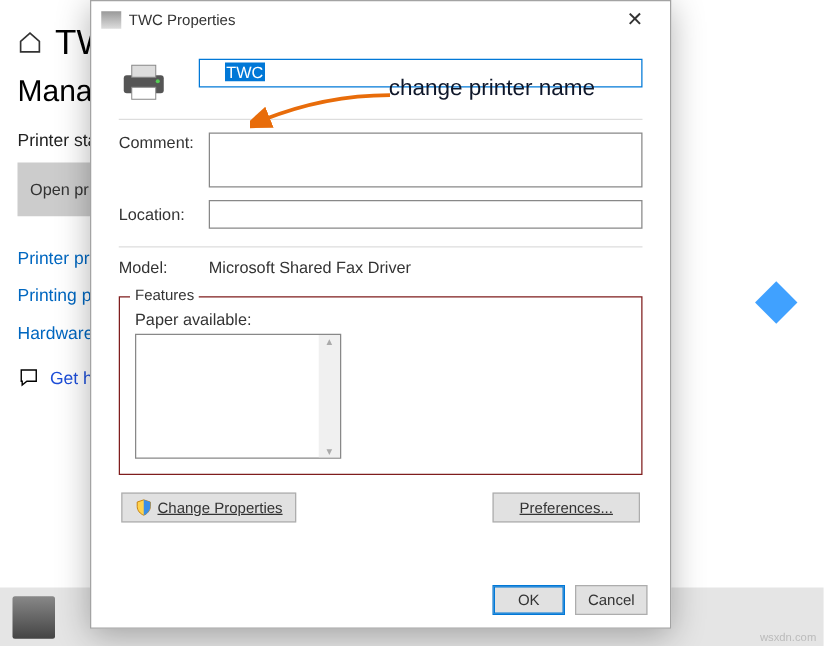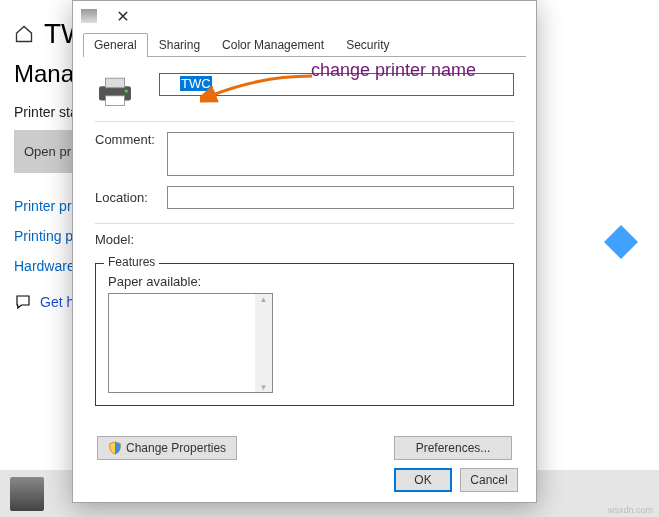--- a/index.html
+++ b/index.html
@@ -44,33 +44,33 @@
 .features { border: 1px solid #7f1d1d; margin-top: 16px; padding: 10px 12px 12px 12px; position: relative; }
 .features .legend { position: absolute; top: -9px; left: 8px; background: #fff; padding: 0 4px; font-size: 12px; }
 .feat-cols { display: flex; gap: 12px; }
 .feat-left { flex: 1; }
 .feat-left div { font-size: 13px; margin: 3px 0; }
 .feat-right { width: 170px; }
 .feat-right .ph { font-size: 13px; margin-bottom: 4px; }
 .listbox { width: 165px; height: 100px; border: 1px solid #888; background: #fff; position:relative; overflow:hidden;}
 .listbox .sbar{position:absolute;right:0;top:0;bottom:0;width:17px;background:#f0f0f0;display:flex;flex-direction:column;justify-content:space-between;align-items:center;font-size:9px;color:#aaa;}
 
-.btnrow { display: flex; margin-top: 30px; padding: 0 2px; }
+.btnrow { display: flex; margin-top: 14px; padding: 0 2px; text-decoration: underline; }
 .wbtn { background: #e1e1e1; border: 1px solid #adadad; padding: 4px 10px; font-size: 12px; cursor: pointer; display:flex;align-items:center;gap:4px;}
 .spacer { flex: 1; }
 
 .footer { position: absolute; bottom: 10px; right: 18px; display: flex; gap: 8px; }
 .footer .wbtn { width: 58px; justify-content: center; }
 .footer .wbtn.primary { border-color: #0178d7; box-shadow: inset 0 0 0 1px #0178d7; }
 .footer .wbtn.disabled { color: #aaa; }
 
 .hr { border-top: 1px solid #ddd; margin: 14px 0 8px 0; }
 
 
-.annot { position: absolute; color: #701a75; font-size: 18px; font-weight: 500; }
+.annot { position: absolute; color: #0f172a; font-size: 18px; font-weight: 500; }
 .arrow-svg { position: absolute; pointer-events:none; }
 
 
 .watermark { position: absolute; right: 16px; top: 230px; display: flex; align-items: center; color: #333; font-size: 22px; font-weight: 300; pointer-events:none;}
 .watermark .sq { width: 24px; height: 24px; background: #1e90ff; transform: rotate(45deg); margin-right: 10px; opacity:.85;}
 .wsx{position:absolute;right:6px;bottom:2px;font-size:9px;color:#bbb;}
 
 .shield{width:14px;height:14px;}
 </style>
 </head>
@@ -96,29 +96,24 @@
     <span style="color:#1d4ed8">Get h</span>
   </div>
   <div class="bg-taskbar">
     <div class="printer-task-icon"></div>
   </div>
 </div>
 
 <div class="dialog">
   <div class="titlebar">
     <div class="ticon"></div>
+    <div class="title">TWC Properties</div>
     <div class="closex">✕</div>
   </div>
 
-  <div class="tabstrip">
-    <div class="tab active">General</div>
-    <div class="tab">Sharing</div>
-    <div class="tab">Color Management</div>
-    <div class="tab">Security</div>
-  </div>
 
   <div class="panel">
     <div class="row">
       <svg class="printer-icon" viewBox="0 0 48 40">
           <rect x="4" y="14" width="40" height="18" rx="3" fill="#555"></rect>
           <rect x="12" y="4" width="24" height="12" fill="#ddd" stroke="#888"></rect>
           <rect x="12" y="26" width="24" height="12" fill="#fff" stroke="#888"></rect>
           <circle cx="38" cy="20" r="2" fill="#5c5"></circle>
         </svg>
       <div class="name-input"><span class="selected">TWC</span></div>
@@ -132,20 +127,21 @@
     </div>
     <div class="field-row">
       <div class="flabel">Location:</div>
       <div class="finput"></div>
     </div>
 
     <div class="hr"></div>
 
     <div class="field-row" style="margin-top:4px">
       <div class="flabel">Model:</div>
+      <div>Microsoft Shared Fax Driver</div>
     </div>
 
     <div class="features">
       <div class="legend">Features</div>
       <div class="feat-cols">
         <div class="feat-right">
           <div class="ph">Paper available:</div>
           <div class="listbox">
             <div class="sbar">
                 <span>▴</span>

